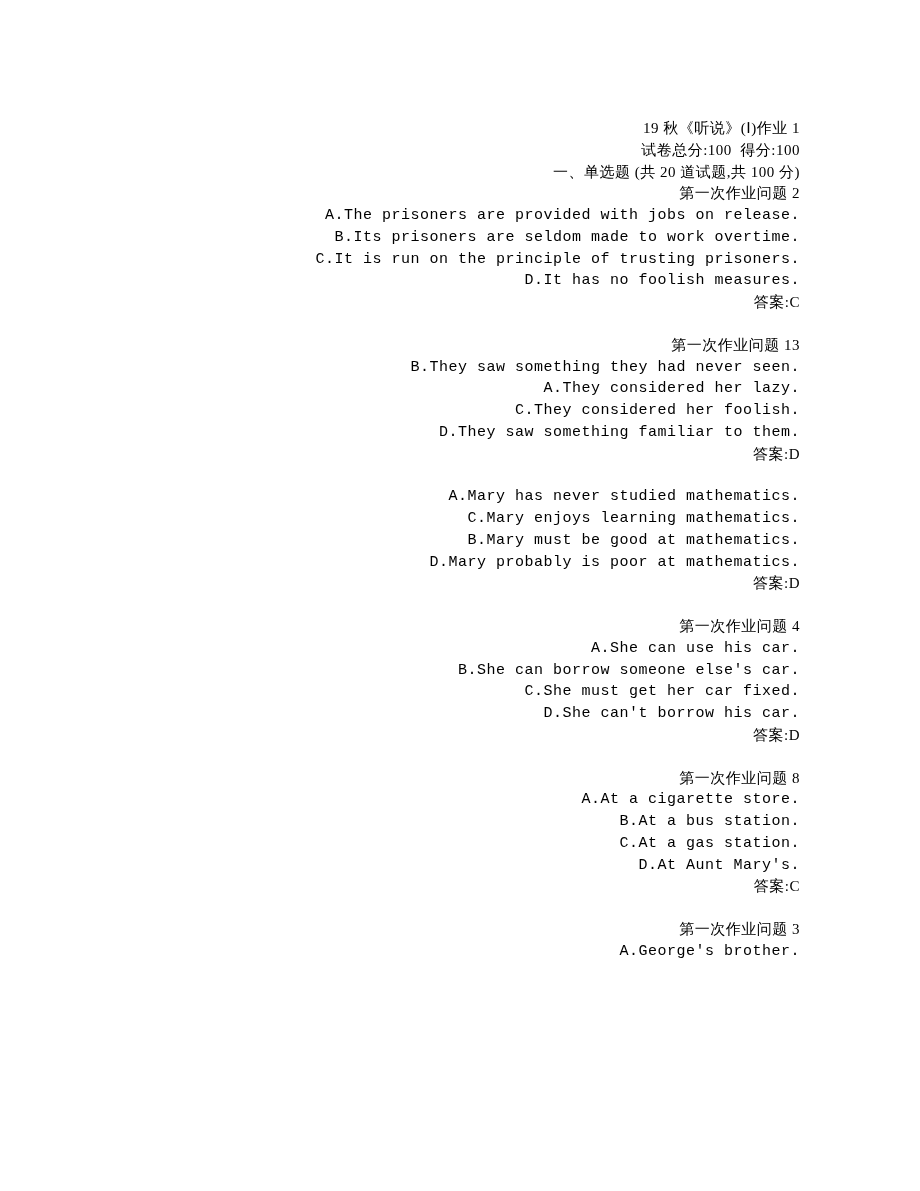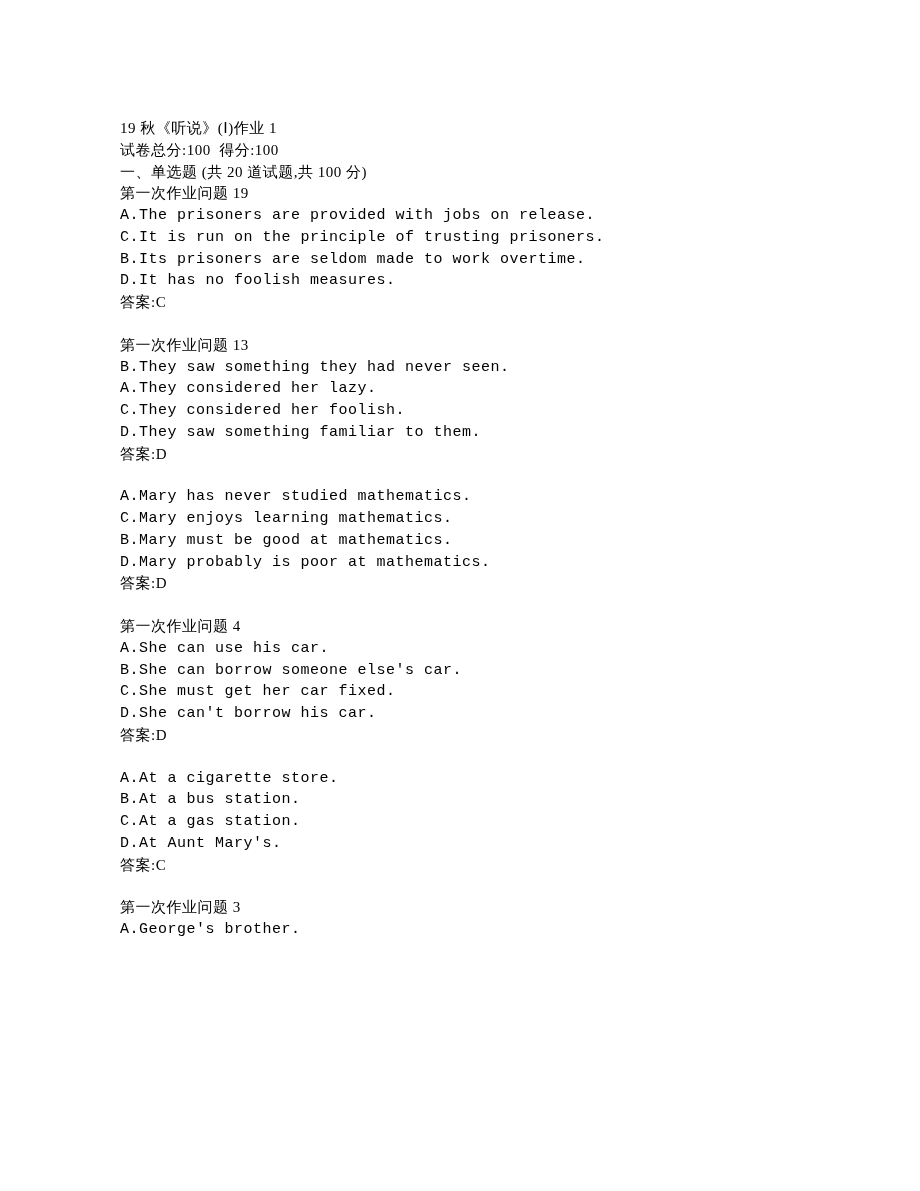--- a/index.html
+++ b/index.html
@@ -10,38 +10,38 @@
       width: 920px;
       font-family: "SimSun", "宋体", "NSimSun", serif;
       color: #000000;
     }
     .page {
       padding: 118px 120px 60px 120px;
       font-size: 15px;
       line-height: 1.45;
       letter-spacing: 0.5px;
     }
-    .line { white-space: pre; }
+    .line { white-space: pre; text-align: right; }
     .question-block { margin-bottom: 21px; margin-top: 16px; }
     .header-block { margin-bottom: 21px; }
     .option-line { font-family: "Courier New", "SimSun", monospace; letter-spacing: 0.5px; }
   </style>
 </head>
 <body>
 
 <div class="page">
   <div class="header-block">
     <div class="line">19 秋《听说》(Ⅰ)作业 1</div>
     <div class="line">试卷总分:100  得分:100</div>
     <div class="line">一、单选题 (共 20 道试题,共 100 分)</div>
 
-    <div class="line">第一次作业问题 19</div>
+    <div class="line">第一次作业问题 2</div>
     <div class="line option-line">A.The prisoners are provided with jobs on release.</div>
+    <div class="line option-line">B.Its prisoners are seldom made to work overtime.</div>
     <div class="line option-line">C.It is run on the principle of trusting prisoners.</div>
-    <div class="line option-line">B.Its prisoners are seldom made to work overtime.</div>
     <div class="line option-line">D.It has no foolish measures.</div>
     <div class="line">答案:C</div>
   </div>
 
   <div class="question-block">
     <div class="line">第一次作业问题 13</div>
     <div class="line option-line">B.They saw something they had never seen.</div>
     <div class="line option-line">A.They considered her lazy.</div>
     <div class="line option-line">C.They considered her foolish.</div>
     <div class="line option-line">D.They saw something familiar to them.</div>
@@ -60,20 +60,21 @@
   <div class="question-block">
     <div class="line">第一次作业问题 4</div>
     <div class="line option-line">A.She can use his car.</div>
     <div class="line option-line">B.She can borrow someone else's car.</div>
     <div class="line option-line">C.She must get her car fixed.</div>
     <div class="line option-line">D.She can't borrow his car.</div>
     <div class="line">答案:D</div>
   </div>
 
   <div class="question-block">
+    <div class="line">第一次作业问题 8</div>
     <div class="line option-line">A.At a cigarette store.</div>
     <div class="line option-line">B.At a bus station.</div>
     <div class="line option-line">C.At a gas station.</div>
     <div class="line option-line">D.At Aunt Mary's.</div>
     <div class="line">答案:C</div>
   </div>
 
   <div class="question-block">
     <div class="line">第一次作业问题 3</div>
     <div class="line option-line">A.George's brother.</div>

